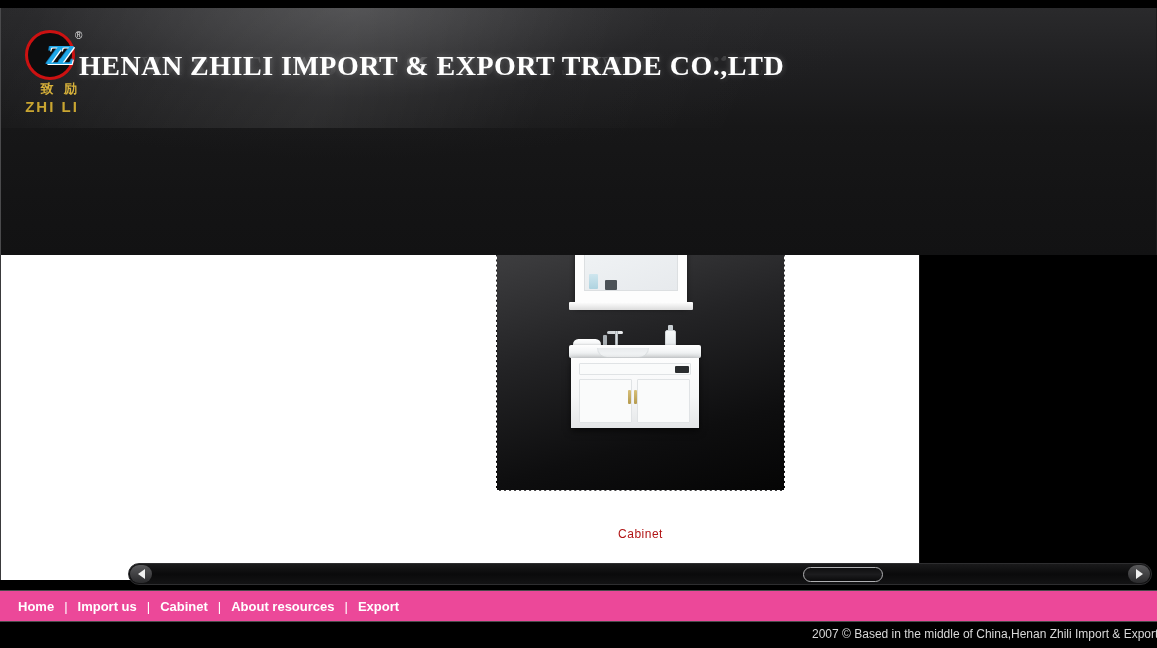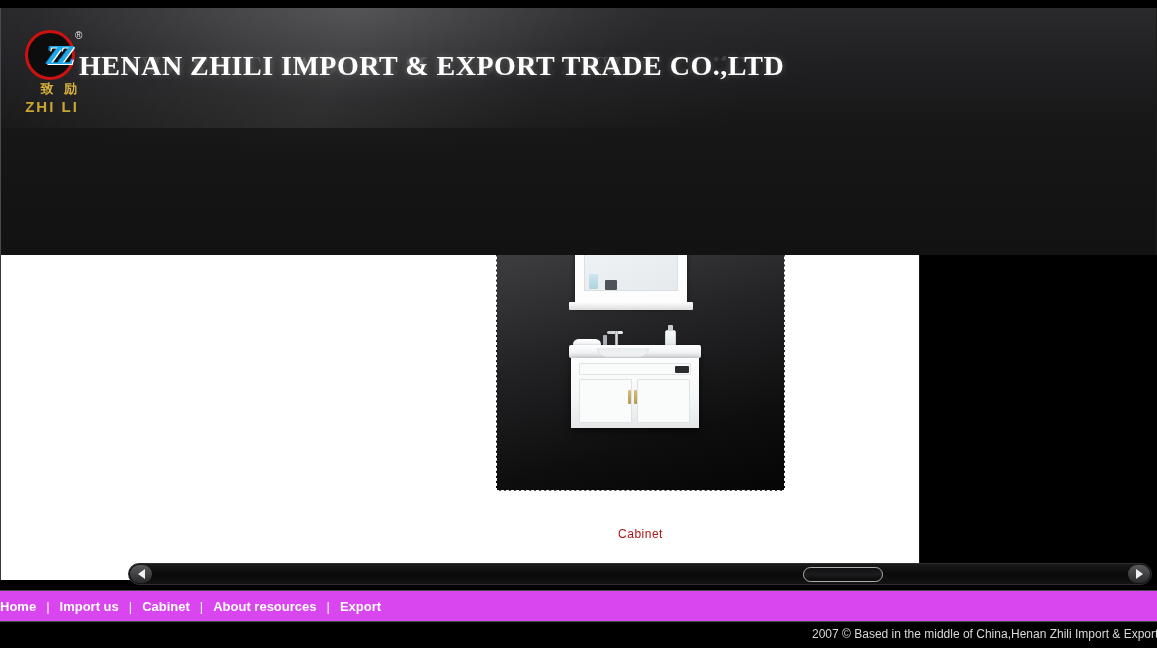--- a/index.html
+++ b/index.html
@@ -259,22 +259,23 @@
     cursor:pointer;
   }
 
   
   .nav-sep-top {
     position:absolute; left:0; top:590px; width:1157px; height:1px;
     background:#4a4a4c;
   }
   .navbar {
     position:absolute; left:0; top:591px; width:1157px; height:30px;
-    background:#d946ef;
+    background:#ec4899;
     display:flex; align-items:center;
+    padding-left:18px;
   }
   .nav-item {
     font-size:13px; font-weight:bold; color:#ffffff;
     font-family:"Liberation Sans", sans-serif;
     cursor:pointer;
     white-space:nowrap;
   }
   .nav-pipe {
     font-size:13px; color:#ffffff;
     margin:0 10px;

